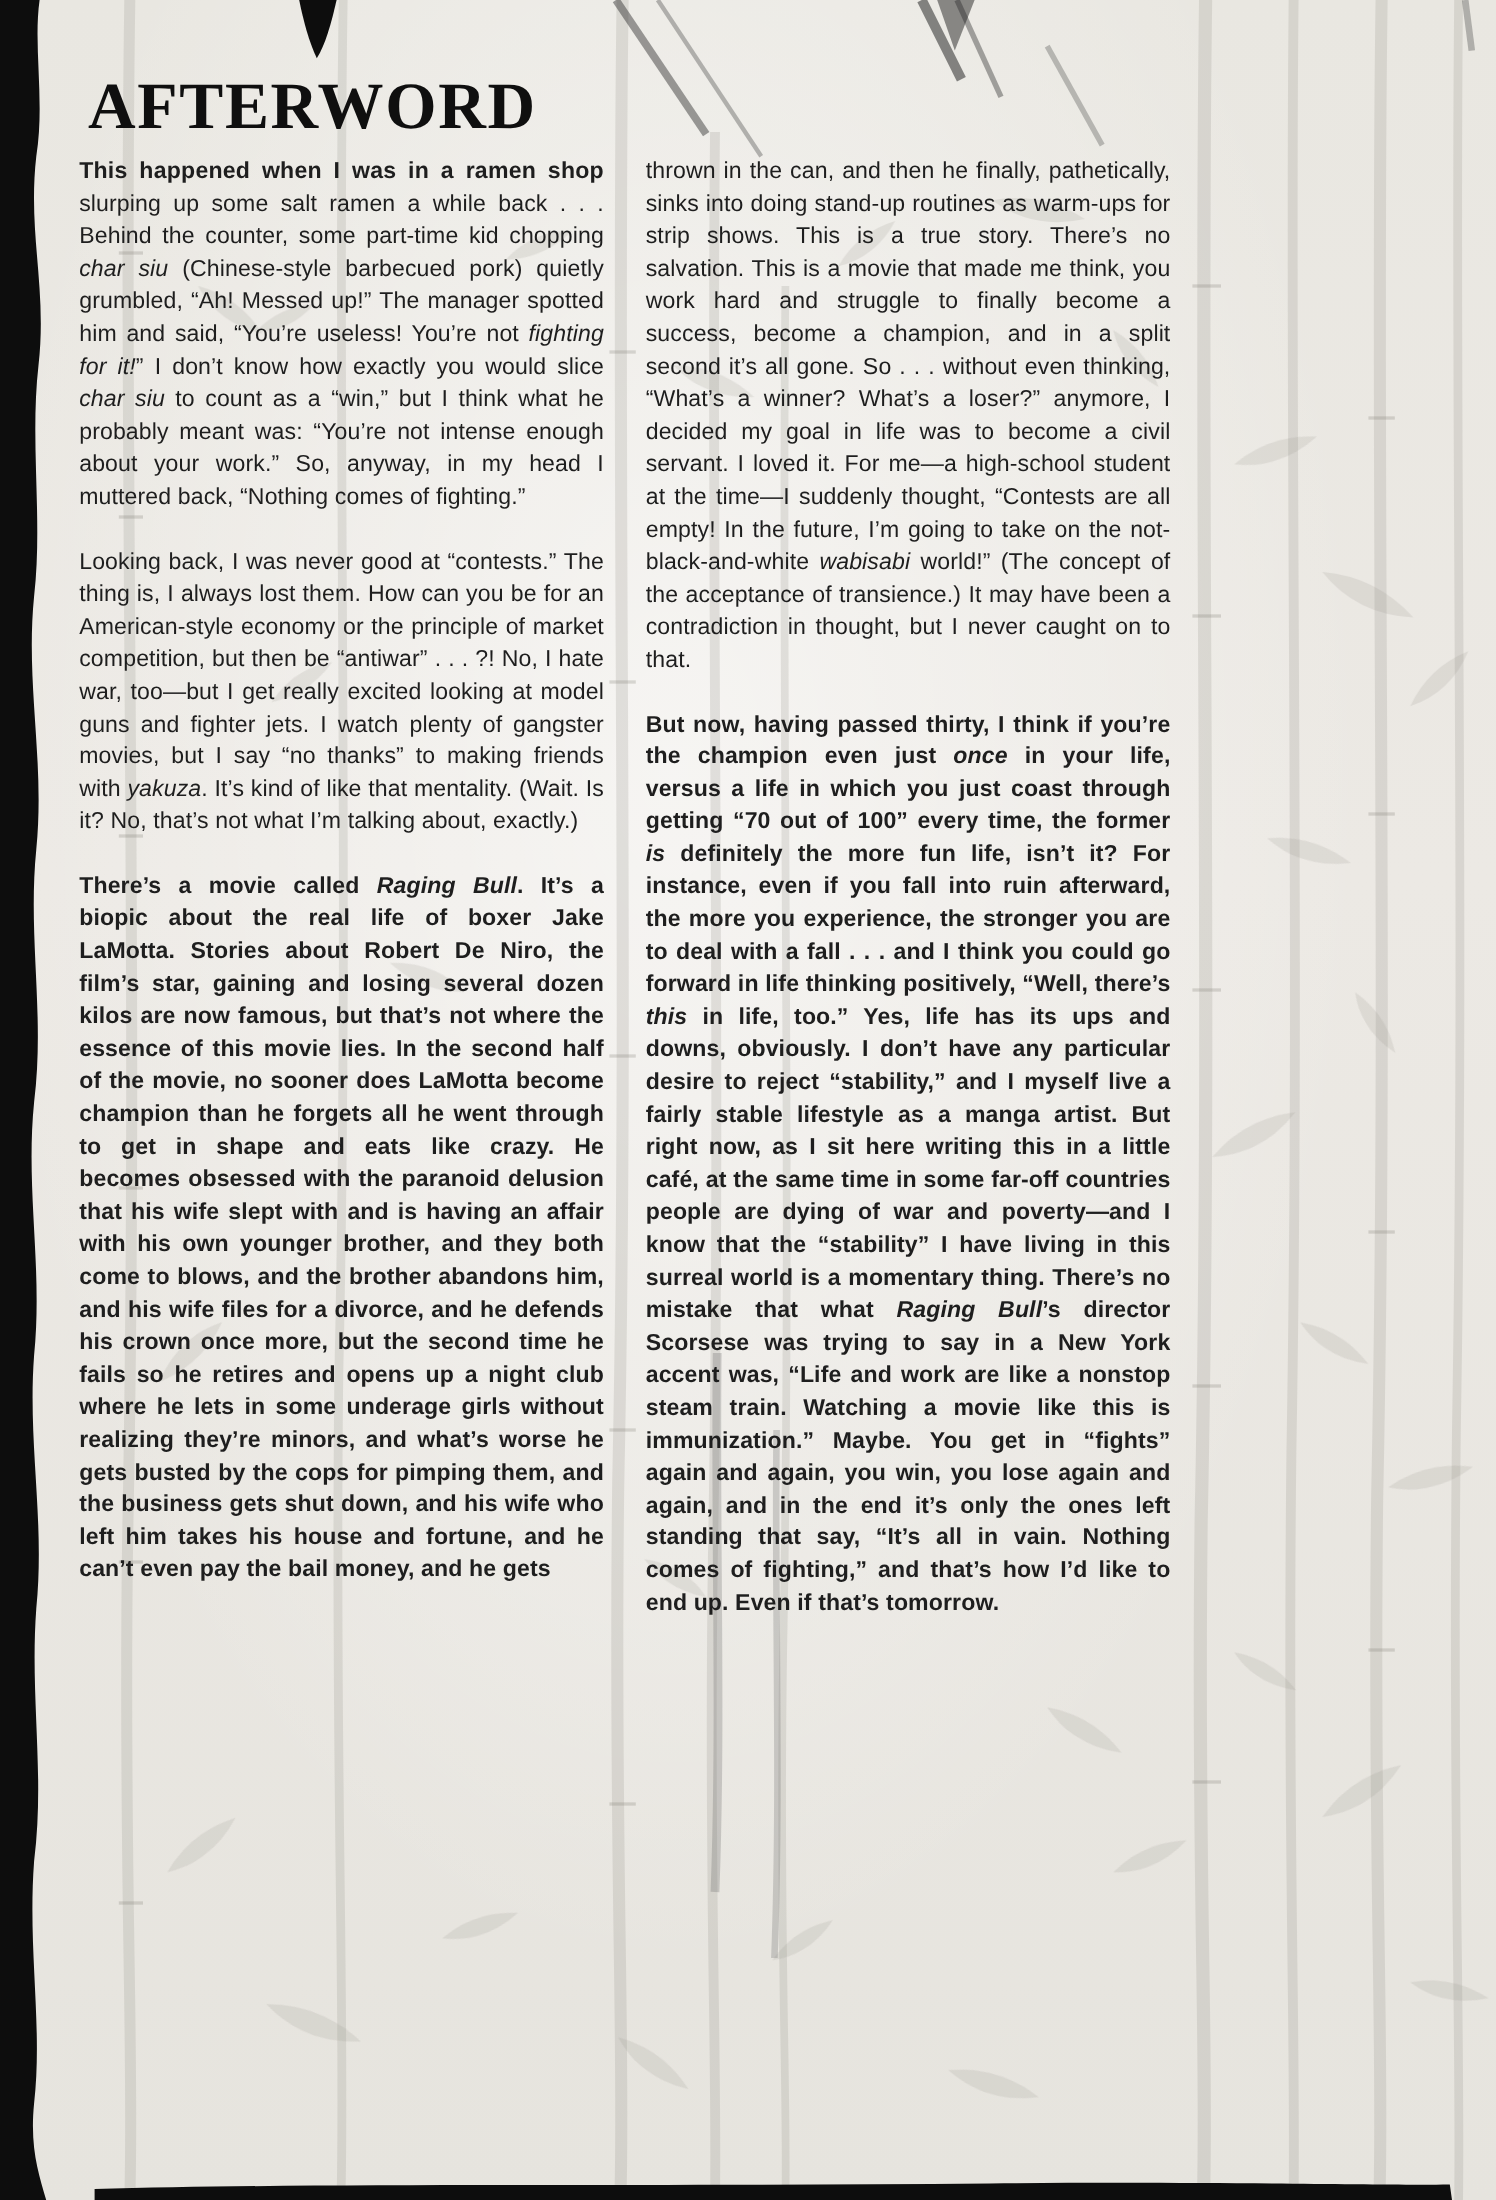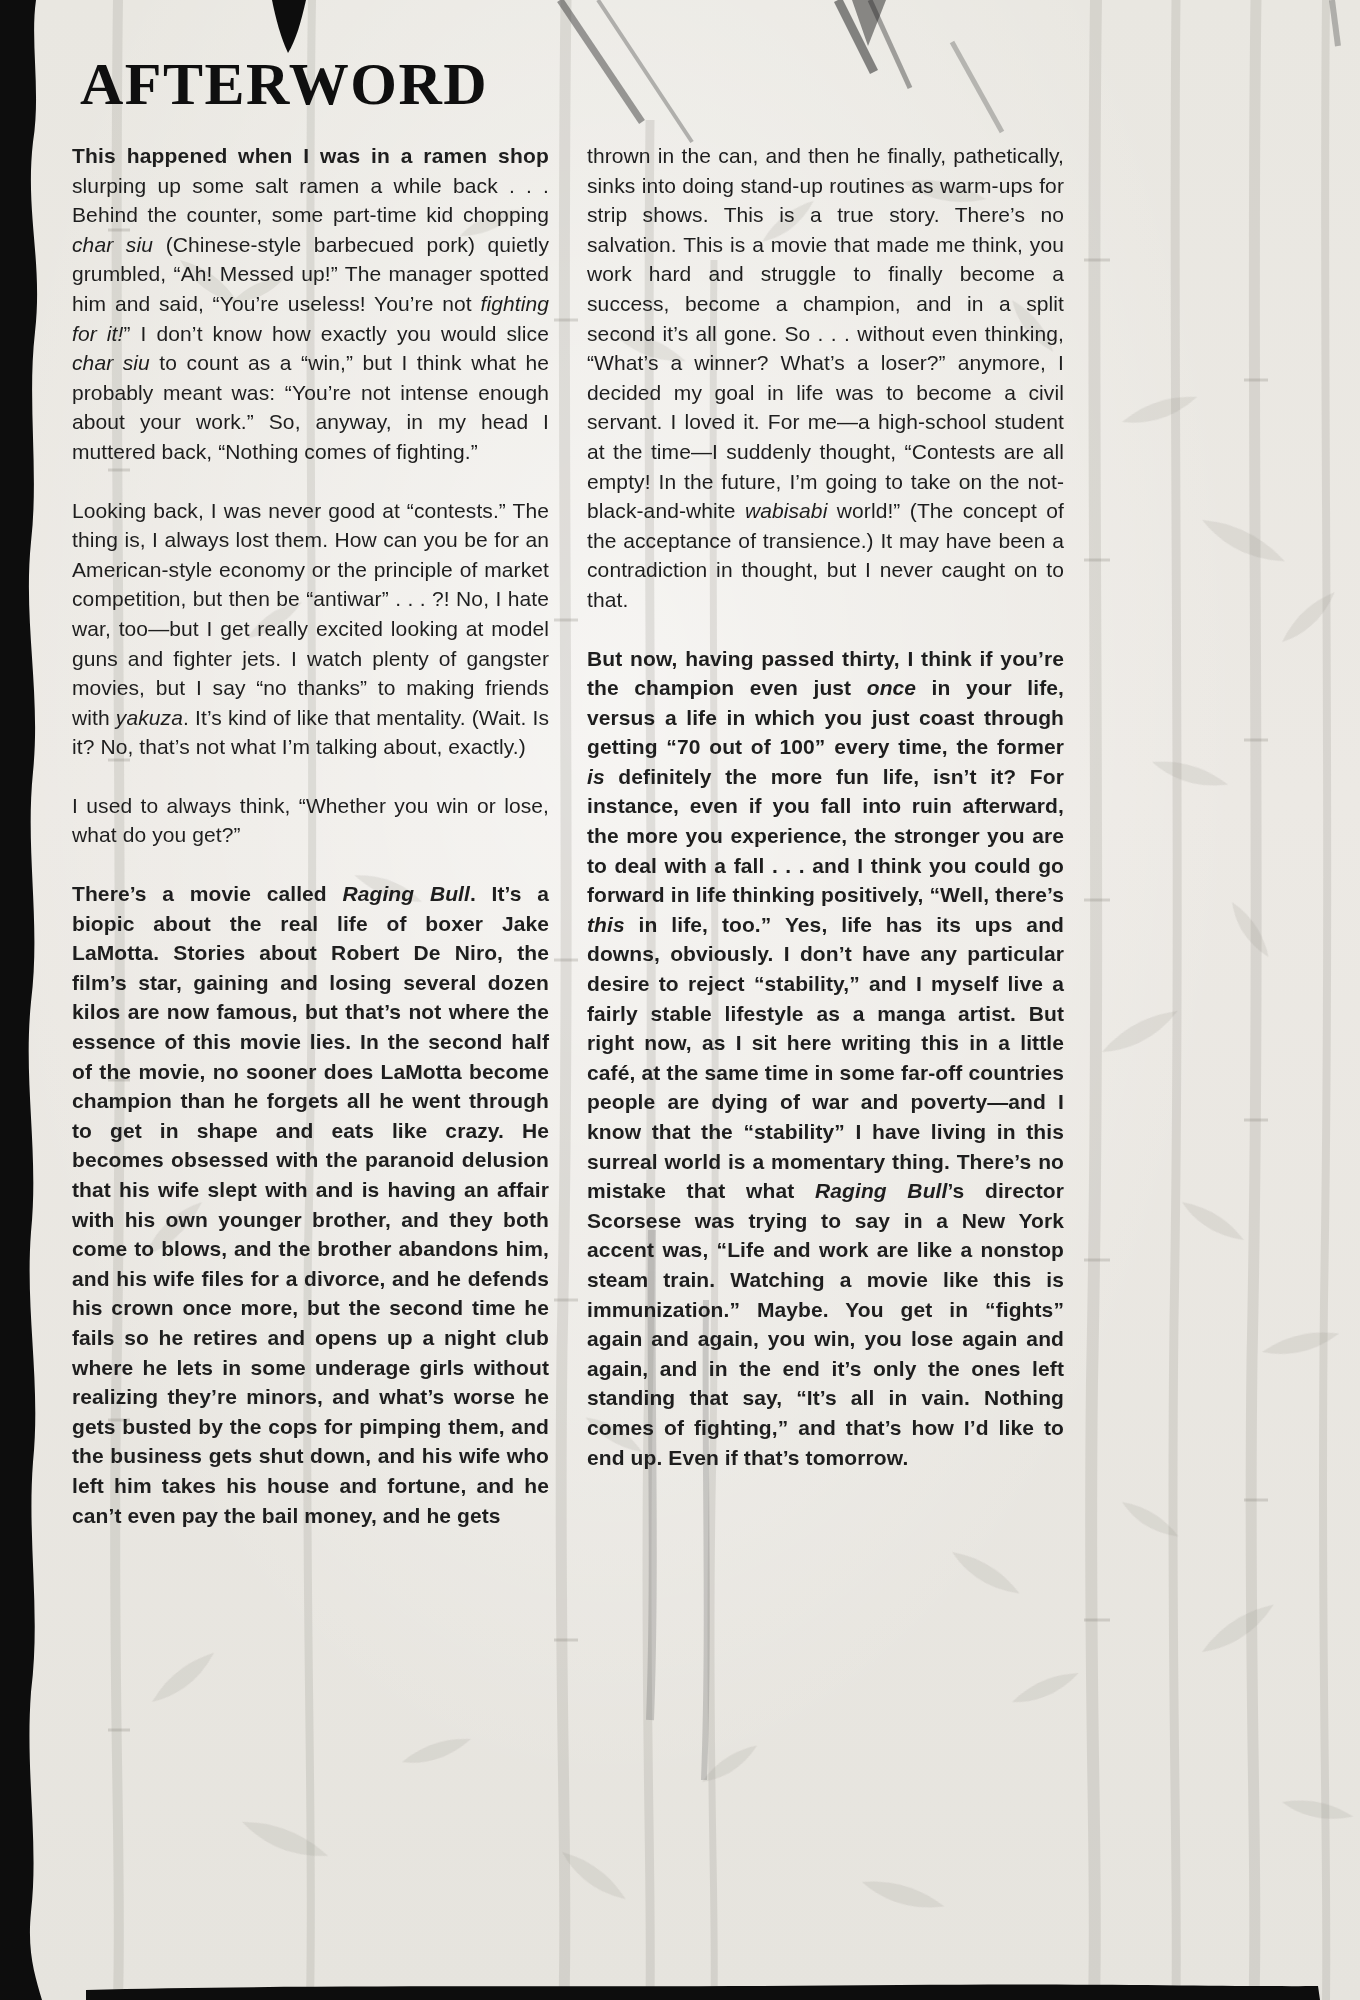--- a/index.html
+++ b/index.html
@@ -8,21 +8,21 @@
     background:
       radial-gradient(ellipse at 45% 35%, rgba(255,255,255,0.55), rgba(255,255,255,0) 60%),
       linear-gradient(180deg,#e9e7e1 0%,#ece9e4 40%,#e6e4de 100%);
     font-family:"Liberation Sans", sans-serif;
     color:#1d1d1d;
   }
   .decor{position:absolute;left:0;top:0;z-index:1;pointer-events:none;}
   .ink{position:absolute;left:0;top:0;z-index:2;pointer-events:none;}
   .content{position:absolute;left:0;top:0;width:1360px;z-index:3;}
   .title{
-    position:absolute;left:80px;top:54px;margin:0;
+    position:absolute;left:80px;top:66px;margin:0;
     font-family:"Liberation Serif", serif;font-weight:bold;
     font-size:60px;line-height:1;letter-spacing:1.5px;color:#0f0f0f;
   }
   .columns{
     position:absolute;left:72px;top:141px;width:992px;
     display:flex;gap:38px;
   }
   .col{
     width:477px;font-size:21px;line-height:29.6px;
     text-align:justify;color:#1e1e1e;
@@ -136,21 +136,20 @@
   <path fill="#0d0d0d" d="M272,0 L306,0 C301,22 296,40 288,53 C281,38 276,20 272,0 Z"></path>
 </svg>
 
 <div class="content">
   <h1 class="title">AFTERWORD</h1>
 
   <div class="columns">
     <div class="col">
         <p class="para"><span class="bd">This happened when I was in a ramen shop</span><span> slurping up some salt ramen a while back . . . Behind the counter, some part-time kid chopping </span><span class="it">char siu</span><span> (Chinese-style barbecued pork) quietly grumbled, “Ah! Messed up!” The manager spotted him and said, “You’re useless! You’re not </span><span class="it">fighting for it!</span><span>” I don’t know how exactly you would slice </span><span class="it">char siu</span><span> to count as a “win,” but I think what he probably meant was: “You’re not intense enough about your work.” So, anyway, in my head I muttered back, “Nothing comes of fighting.”</span></p>
         <p class="para"><span>Looking back, I was never good at “contests.” The thing is, I always lost them. How can you be for an American-style economy or the principle of market competition, but then be “antiwar” . . . ?! No, I hate war, too—but I get really excited looking at model guns and fighter jets. I watch plenty of gangster movies, but I say “no thanks” to making friends with </span><span class="it">yakuza</span><span>. It’s kind of like that mentality. (Wait. Is it? No, that’s not what I’m talking about, exactly.)</span></p>
-        <p class="para"><span>I used to always think, “Whether you win or lose, what do you get?”</span></p>
         <p class="para"><span>There’s a movie called </span><span class="it">Raging Bull</span><span>. It’s a biopic about the real life of boxer Jake LaMotta. Stories about Robert De Niro, the film’s star, gaining and losing several dozen kilos are now famous, but that’s not where the essence of this movie lies. In the second half of the movie, no sooner does LaMotta become champion than he forgets all he went through to get in shape and eats like crazy. He becomes obsessed with the paranoid delusion that his wife slept with and is having an affair with his own younger brother, and they both come to blows, and the brother abandons him, and his wife files for a divorce, and he defends his crown once more, but the second time he fails so he retires and opens up a night club where he lets in some underage girls without realizing they’re minors, and what’s worse he gets busted by the cops for pimping them, and the business gets shut down, and his wife who left him takes his house and fortune, and he can’t even pay the bail money, and he gets</span></p>
       </div>
 
     <div class="col">
       <div>
           <p class="para"><span>thrown in the can, and then he finally, pathetically, sinks into doing stand-up routines as warm-ups for strip shows. This is a true story. There’s no salvation. This is a movie that made me think, you work hard and struggle to finally become a success, become a champion, and in a split second it’s all gone. So . . . without even thinking, “What’s a winner? What’s a loser?” anymore, I decided my goal in life was to become a civil servant. I loved it. For me—a high-school student at the time—I suddenly thought, “Contests are all empty! In the future, I’m going to take on the not-black-and-white </span><span class="it">wabisabi</span><span> world!” (The concept of the acceptance of transience.) It may have been a contradiction in thought, but I never caught on to that.</span></p>
           <p class="para"><span>But now, having passed thirty, I think if you’re the champion even just </span><span class="it">once</span><span> in your life, versus a life in which you just coast through getting “70 out of 100” every time, the former </span><span class="it">is</span><span> definitely the more fun life, isn’t it? For instance, even if you fall into ruin afterward, the more you experience, the stronger you are to deal with a fall . . . and I think you could go forward in life thinking positively, “Well, there’s </span><span class="it">this</span><span> in life, too.” Yes, life has its ups and downs, obviously. I don’t have any particular desire to reject “stability,” and I myself live a fairly stable lifestyle as a manga artist. But right now, as I sit here writing this in a little café, at the same time in some far-off countries people are dying of war and poverty—and I know that the “stability” I have living in this surreal world is a momentary thing. There’s no mistake that what </span><span class="it">Raging Bull</span><span>’s director Scorsese was trying to say in a New York accent was, “Life and work are like a nonstop steam train. Watching a movie like this is immunization.” Maybe. You get in “fights” again and again, you win, you lose again and again, and in the end it’s only the ones left standing that say, “It’s all in vain. Nothing comes of fighting,” and that’s how I’d like to end up. Even if that’s tomorrow.</span></p>
         </div>
       <div class="signature">
       </div>

